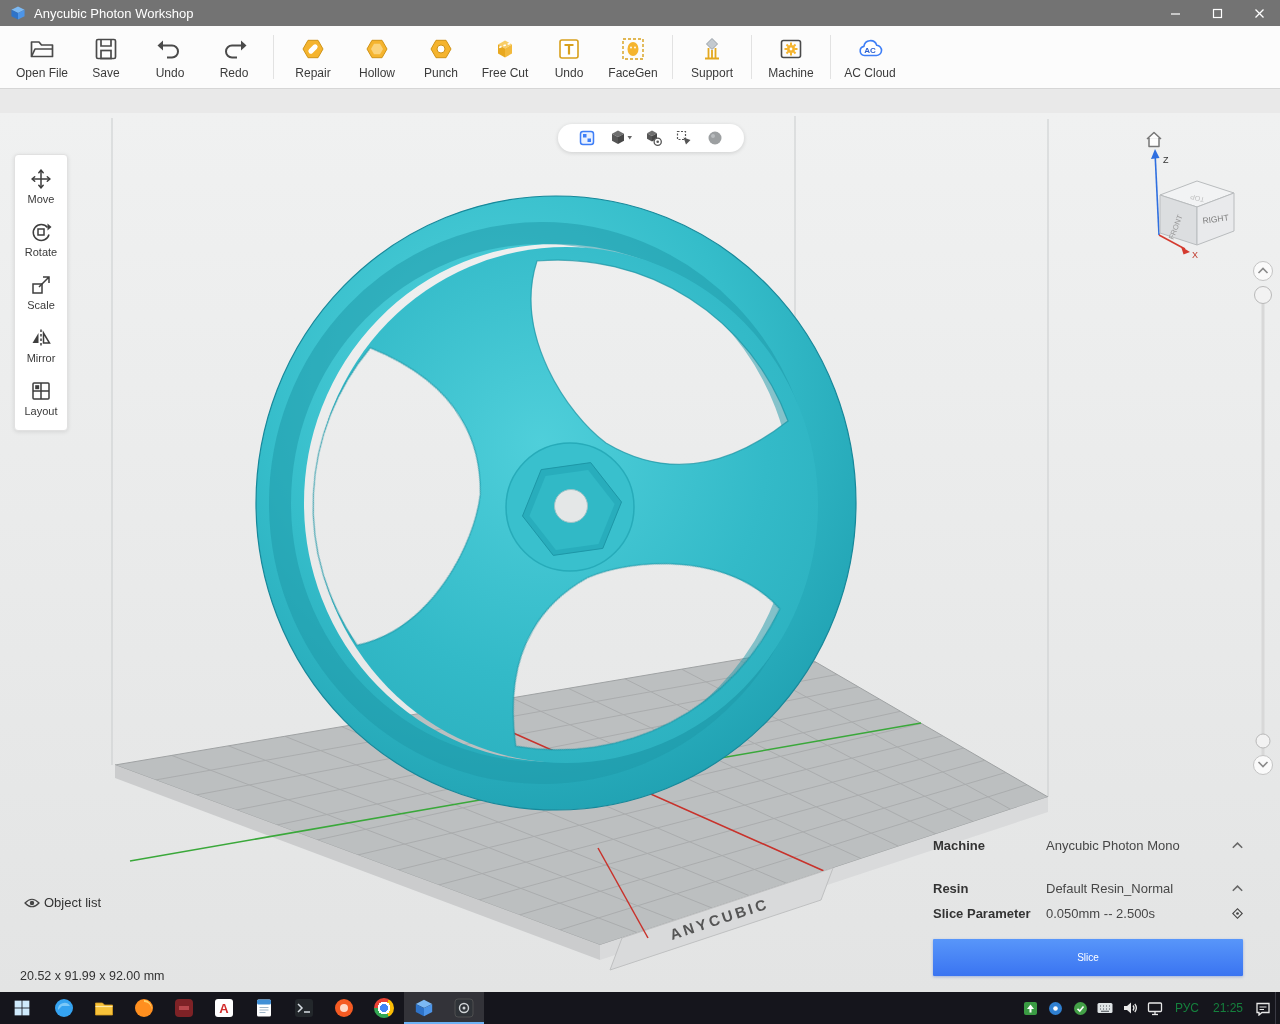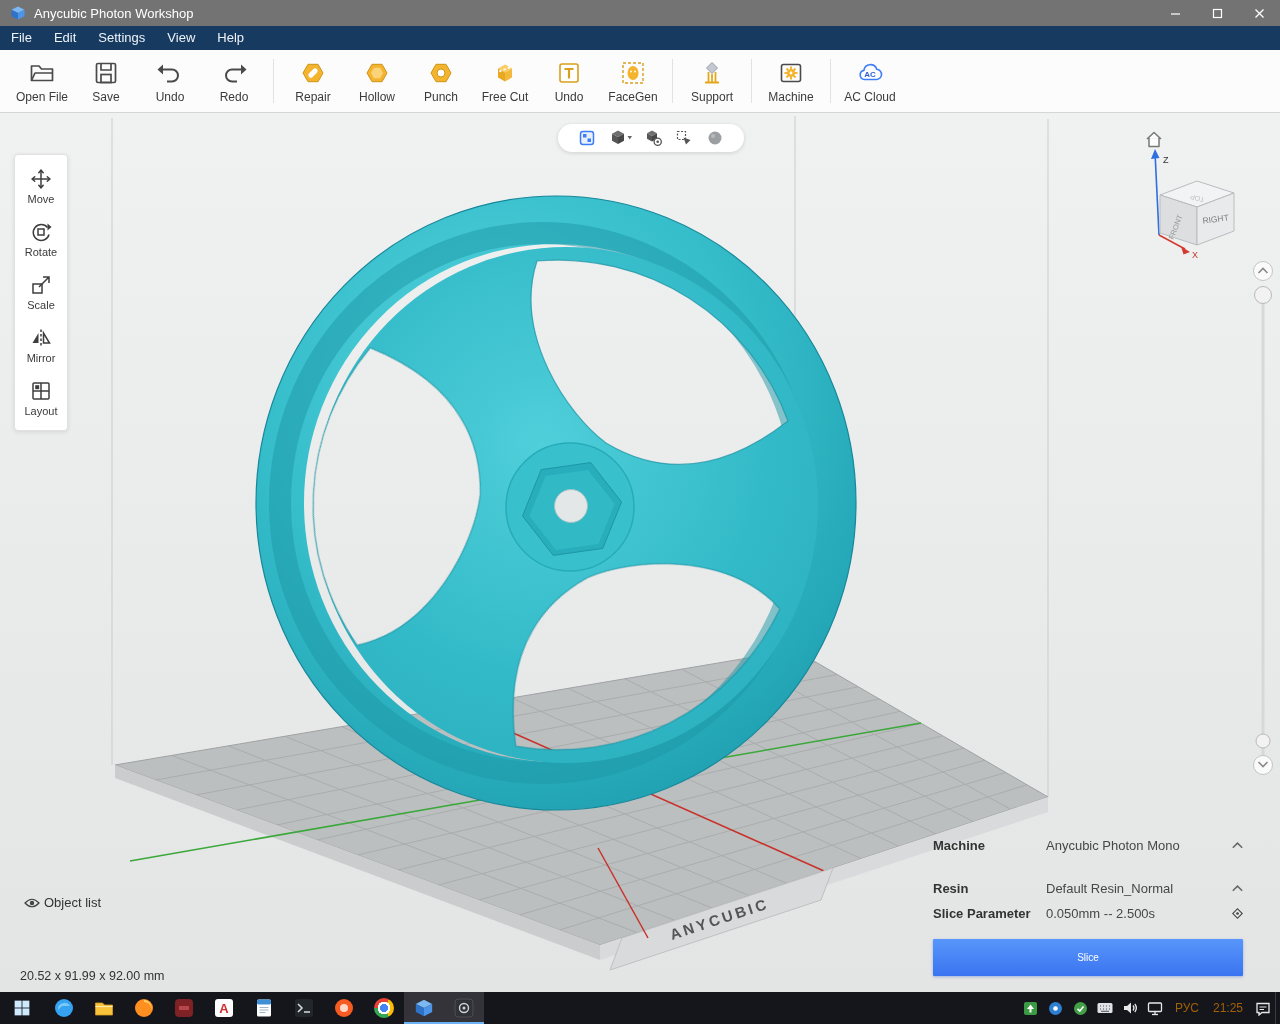--- a/index.html
+++ b/index.html
@@ -53,21 +53,21 @@
   .svalue{flex:1;font-size:13px;color:#474747}
   .chev{width:15px;height:15px;cursor:pointer}
   .slice-btn{position:absolute;left:933px;top:826px;width:310px;height:37px;border-radius:1px;background:linear-gradient(180deg,#5896fa,#3a74f1);color:#fff;font-size:10px;display:flex;align-items:center;justify-content:center;cursor:pointer;box-shadow:0 1px 3px rgba(30,80,200,.35)}
 
   
   .taskbar{position:absolute;left:0;top:992px;width:1280px;height:32px;background:#15151c;display:flex;align-items:center}
   .ts{width:40px;height:32px;display:flex;align-items:center;justify-content:center;cursor:pointer}
   .ts.active{background:rgba(255,255,255,.13);box-shadow:inset 0 -2px 0 #6cb2f5}
   .tray{margin-left:auto;display:flex;align-items:center;height:32px}
   .tray .ts{width:25px}
-  .lang,.clock{color:#a16207;font-size:12px;padding:0 7px;cursor:default;text-align:center}
+  .lang,.clock{color:#15803d;font-size:12px;padding:0 7px;cursor:default;text-align:center}
   .chrome-ic{width:20px;height:20px;border-radius:50%;
     background:radial-gradient(circle,#4285f4 0 4px,#fff 4px 6.5px,rgba(0,0,0,0) 6.5px),
                conic-gradient(from -90deg,#ea4335 0 120deg,#fbbc05 120deg 240deg,#34a853 240deg 360deg)}
   .show-desktop{width:4px;height:32px;border-left:1px solid #3a3a44}
 </style>
 </head>
 <body>
 
 <div class="root">
 
@@ -92,27 +92,20 @@
           </svg>
         </span>
       <span class="win-btn">
           <svg width="11" height="11" viewBox="0 0 11 11">
             <path d="M1.5 1.5 L9.5 9.5 M9.5 1.5 L1.5 9.5" stroke="#fff" stroke-width="1.3"></path>
           </svg>
         </span>
     </div>
   </div>
 
-  <div class="menubar">
-    <span class="menu-item">File</span>
-    <span class="menu-item">Edit</span>
-    <span class="menu-item">Settings</span>
-    <span class="menu-item">View</span>
-    <span class="menu-item">Help</span>
-  </div>
 
   <div class="toolbar">
 
     <div class="tb-item">
       <svg width="28" height="28" viewBox="0 0 28 28">
           <path d="M3.5 21.5 V7 h7.5 l2.5 3 h11 v11.5 z" fill="none" stroke="#4a4a4a" stroke-width="1.7" stroke-linejoin="round"></path>
           <path d="M3.5 21.5 l3.5-7.5 h17" fill="none" stroke="#4a4a4a" stroke-width="1.7" stroke-linejoin="round"></path>
         </svg>
       <span>Open File</span>
     </div>

